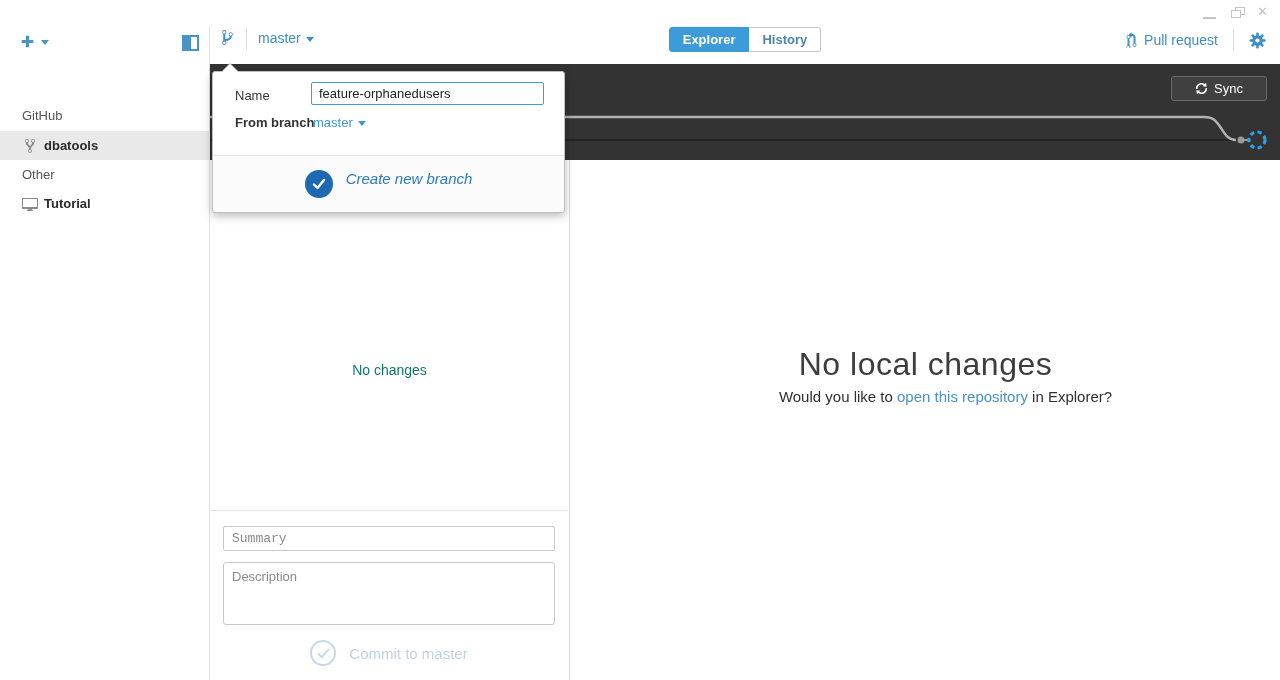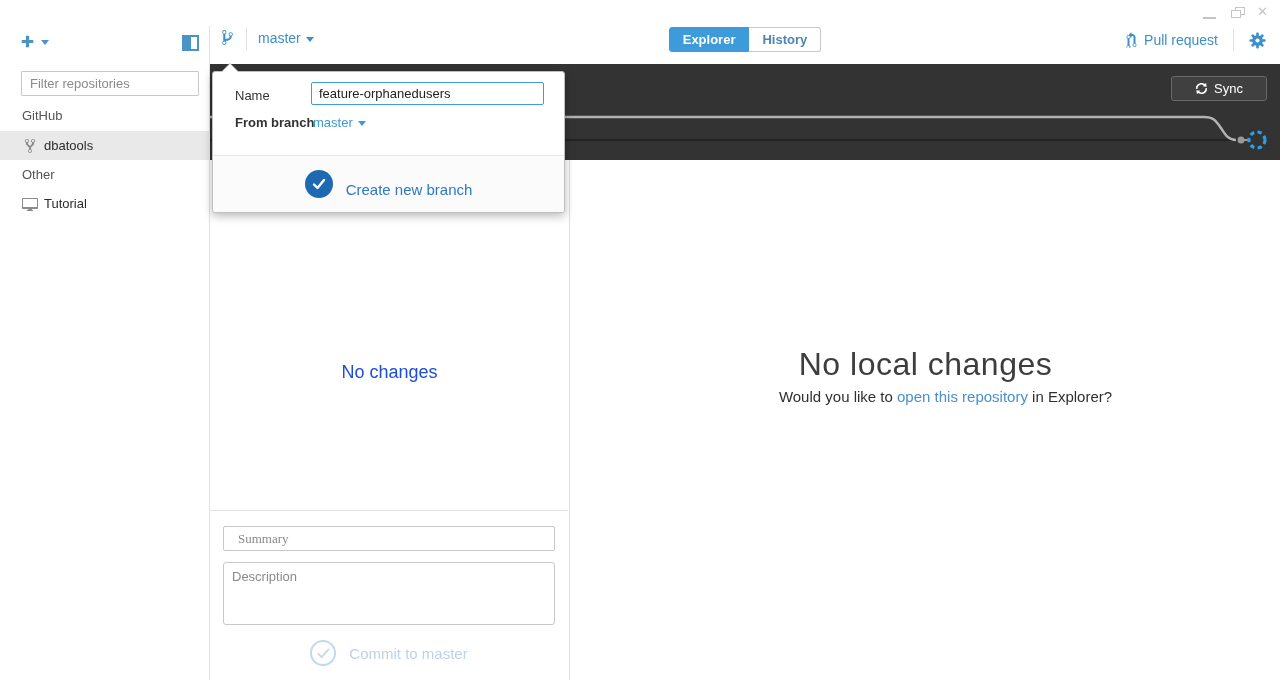--- a/index.html
+++ b/index.html
@@ -23,21 +23,21 @@
   #add-caret { width:0; height:0; border-left:4px solid transparent; border-right:4px solid transparent;
     border-top:5px solid #4a93c8; margin-left:6px; margin-top:2px; }
   #toggle-btn { position:absolute; left:182px; top:35px; cursor:pointer; }
   #filter-input { position:absolute; left:21px; top:71px; width:178px; height:25px; border:1px solid #c8c8c8;
     padding:0 8px; font-size:13px; font-family:inherit; color:#333; border-radius:1px; }
   #filter-input::placeholder { color:#8a8a8a; }
   .group-label { position:absolute; left:22px; font-size:13px; color:#555; }
   .repo-row { position:absolute; left:0; width:210px; height:29px; display:flex; align-items:center; cursor:pointer; }
   .repo-row.selected { background:#e9e9e9; }
   .repo-icon { margin-left:21px; width:18px; display:flex; justify-content:center; }
-  .repo-label { margin-left:5px; font-size:13px; color:#2b2b2b; font-weight:400; }
+  .repo-label { margin-left:5px; font-size:13px; color:#2b2b2b; font-weight:700; }
 
   
   #branch-icon-wrap { left:222px; top:29px; z-index:6; }
   .vsep { width:1px; height:22px; background:#e0e0e0; }
   #toolbar-sep1 { left:246px; top:28px; z-index:6; }
   #branch-select { left:258px; top:30px; display:flex; align-items:center; cursor:pointer; z-index:6; }
   #branch-select .lbl { color:#3d8fc7; font-size:14px; }
   .blue-caret { width:0; height:0; border-left:4px solid transparent; border-right:4px solid transparent;
     border-top:5px solid #3d8fc7; margin-left:5px; margin-top:2px; }
 
@@ -53,24 +53,24 @@
 
   
   #darkbar { left:210px; top:64px; width:1070px; height:96px; background:#333333; z-index:4; }
   #sync-btn { position:absolute; right:13px; top:12px; height:25px; display:flex; align-items:center;
     background:#404040; border:1px solid #696969; border-radius:3px; padding:0 23px; cursor:pointer; }
   #sync-btn .lbl { color:#fff; font-size:13px; margin-left:6px; }
 
   
   #changes-panel { left:210px; top:160px; width:360px; bottom:0; background:#fff; border-right:1px solid #dddddd; z-index:3; }
   #no-changes { position:absolute; top:202px; left:0; width:100%; text-align:center;
-    font-size:18px; font-weight:300; color:#1d4ed8; }
+    font-size:14px; font-weight:300; color:#0f766e; }
   #commit-box { position:absolute; bottom:0; left:0; right:1px; border-top:1px solid #e3e3e3; padding:15px 13px 14px; background:#fff; }
-  #summary-input { width:100%; height:25px; border:1px solid #c8c8c8; border-radius:2px; padding:0 14px;
-    font-size:13px; font-family:Liberation Serif, serif; color:#333; }
+  #summary-input { width:100%; height:25px; border:1px solid #c8c8c8; border-radius:2px; padding:0 8px;
+    font-size:13px; font-family:Liberation Mono, monospace; color:#333; }
   #summary-input::placeholder, #description-input::placeholder { color:#8a8a8a; }
   #description-input { width:100%; height:63px; margin-top:11px; border:1px solid #c8c8c8; border-radius:3px;
     padding:6px 8px; font-size:13px; font-family:inherit; color:#333; resize:none; }
   #commit-btn { margin-top:11px; display:flex; align-items:center; justify-content:center; cursor:default; }
   #commit-circle { width:26px; height:26px; border:2px solid #c5d8ea; border-radius:50%;
     display:flex; align-items:center; justify-content:center; }
   #commit-label { font-size:15px; color:#bdd2e6; margin-left:13px; }
 
   
   #main-panel { left:571px; top:160px; right:0; bottom:0; background:#fff; z-index:2; }
@@ -86,42 +86,41 @@
     border-left:9px solid transparent; border-right:9px solid transparent; border-bottom:9px solid #bfbfbf; }
   #popover-arrow { position:absolute; left:9px; top:-8px; width:0; height:0;
     border-left:8px solid transparent; border-right:8px solid transparent; border-bottom:8px solid #fff; }
   .pop-label { position:absolute; left:22px; font-size:13px; color:#333; }
   #branch-name-input { position:absolute; left:98px; top:10px; width:233px; height:23px;
     border:1px solid #3f9bd9; border-radius:2px; padding:0 7px; font-size:13px; font-family:inherit; color:#222; outline:none; }
   #from-branch-value { position:absolute; left:100px; top:43px; display:flex; align-items:center; cursor:pointer; }
   #from-branch-value .lbl { color:#3d9ad2; font-size:13px; }
   #popover-footer { position:absolute; left:0; right:0; bottom:0; height:57px; background:#fbfbfb;
     border-top:1px solid #e8e8e8; border-radius:0 0 3px 3px; display:flex; align-items:center; justify-content:center; }
-  #create-branch-btn { display:flex; align-items:flex-end; cursor:pointer; }
+  #create-branch-btn { display:flex; align-items:flex-start; cursor:pointer;font-style:italic; }
   #create-circle { width:28px; height:28px; border-radius:50%; background:#1e6ab2;
     display:flex; align-items:center; justify-content:center; }
   #create-label { font-size:15px; color:#2c79c2; margin-left:13px; }
 </style>
 </head>
 <body>
 
 <div id="sidebar" class="abs">
   <div id="add-btn">
     <svg width="15" height="15" viewBox="0 0 16 16">
       <path fill="#4a93c8" d="M6.3 1.8h3.4v4.5h4.5v3.4H9.7v4.5H6.3V9.7H1.8V6.3h4.5z"></path>
     </svg>
     <span id="add-caret"></span>
   </div>
   <div id="toggle-btn">
     <svg width="17" height="16" viewBox="0 0 17 16">
       <rect x="1" y="1" width="15" height="14" fill="#fff" stroke="#4a93c8" stroke-width="2"></rect>
       <rect x="1" y="1" width="8" height="14" fill="#4a93c8"></rect>
     </svg>
   </div>
-  <input id="filter-input" type="text" placeholder="Filter repositories" style="">
 
   <div class="group-label" style="top:108px;">GitHub</div>
 
   <div class="repo-row selected" style="top:131px;">
     <span class="repo-icon">
       <svg width="10" height="16" viewBox="0 0 10 16">
         <path fill="#8b8b8b" d="M8 1a1.993 1.993 0 0 0-1 3.72V6L5 8 3 6V4.72A1.993 1.993 0 0 0 2 1a1.993 1.993 0 0 0-1 3.72V6.5l3 3v1.78A1.993 1.993 0 0 0 5 15a1.993 1.993 0 0 0 1-3.72V9.5l3-3V4.72A1.993 1.993 0 0 0 8 1zM2 4.2C1.34 4.2.8 3.65.8 3c0-.65.55-1.2 1.2-1.2.65 0 1.2.55 1.2 1.2 0 .65-.55 1.2-1.2 1.2zm3 10c-.66 0-1.2-.55-1.2-1.2 0-.65.55-1.2 1.2-1.2.65 0 1.2.55 1.2 1.2 0 .65-.55 1.2-1.2 1.2zm3-10c-.66 0-1.2-.55-1.2-1.2 0-.65.55-1.2 1.2-1.2.65 0 1.2.55 1.2 1.2 0 .65-.55 1.2-1.2 1.2z"></path>
       </svg>
     </span>
     <span class="repo-label">dbatools</span>

